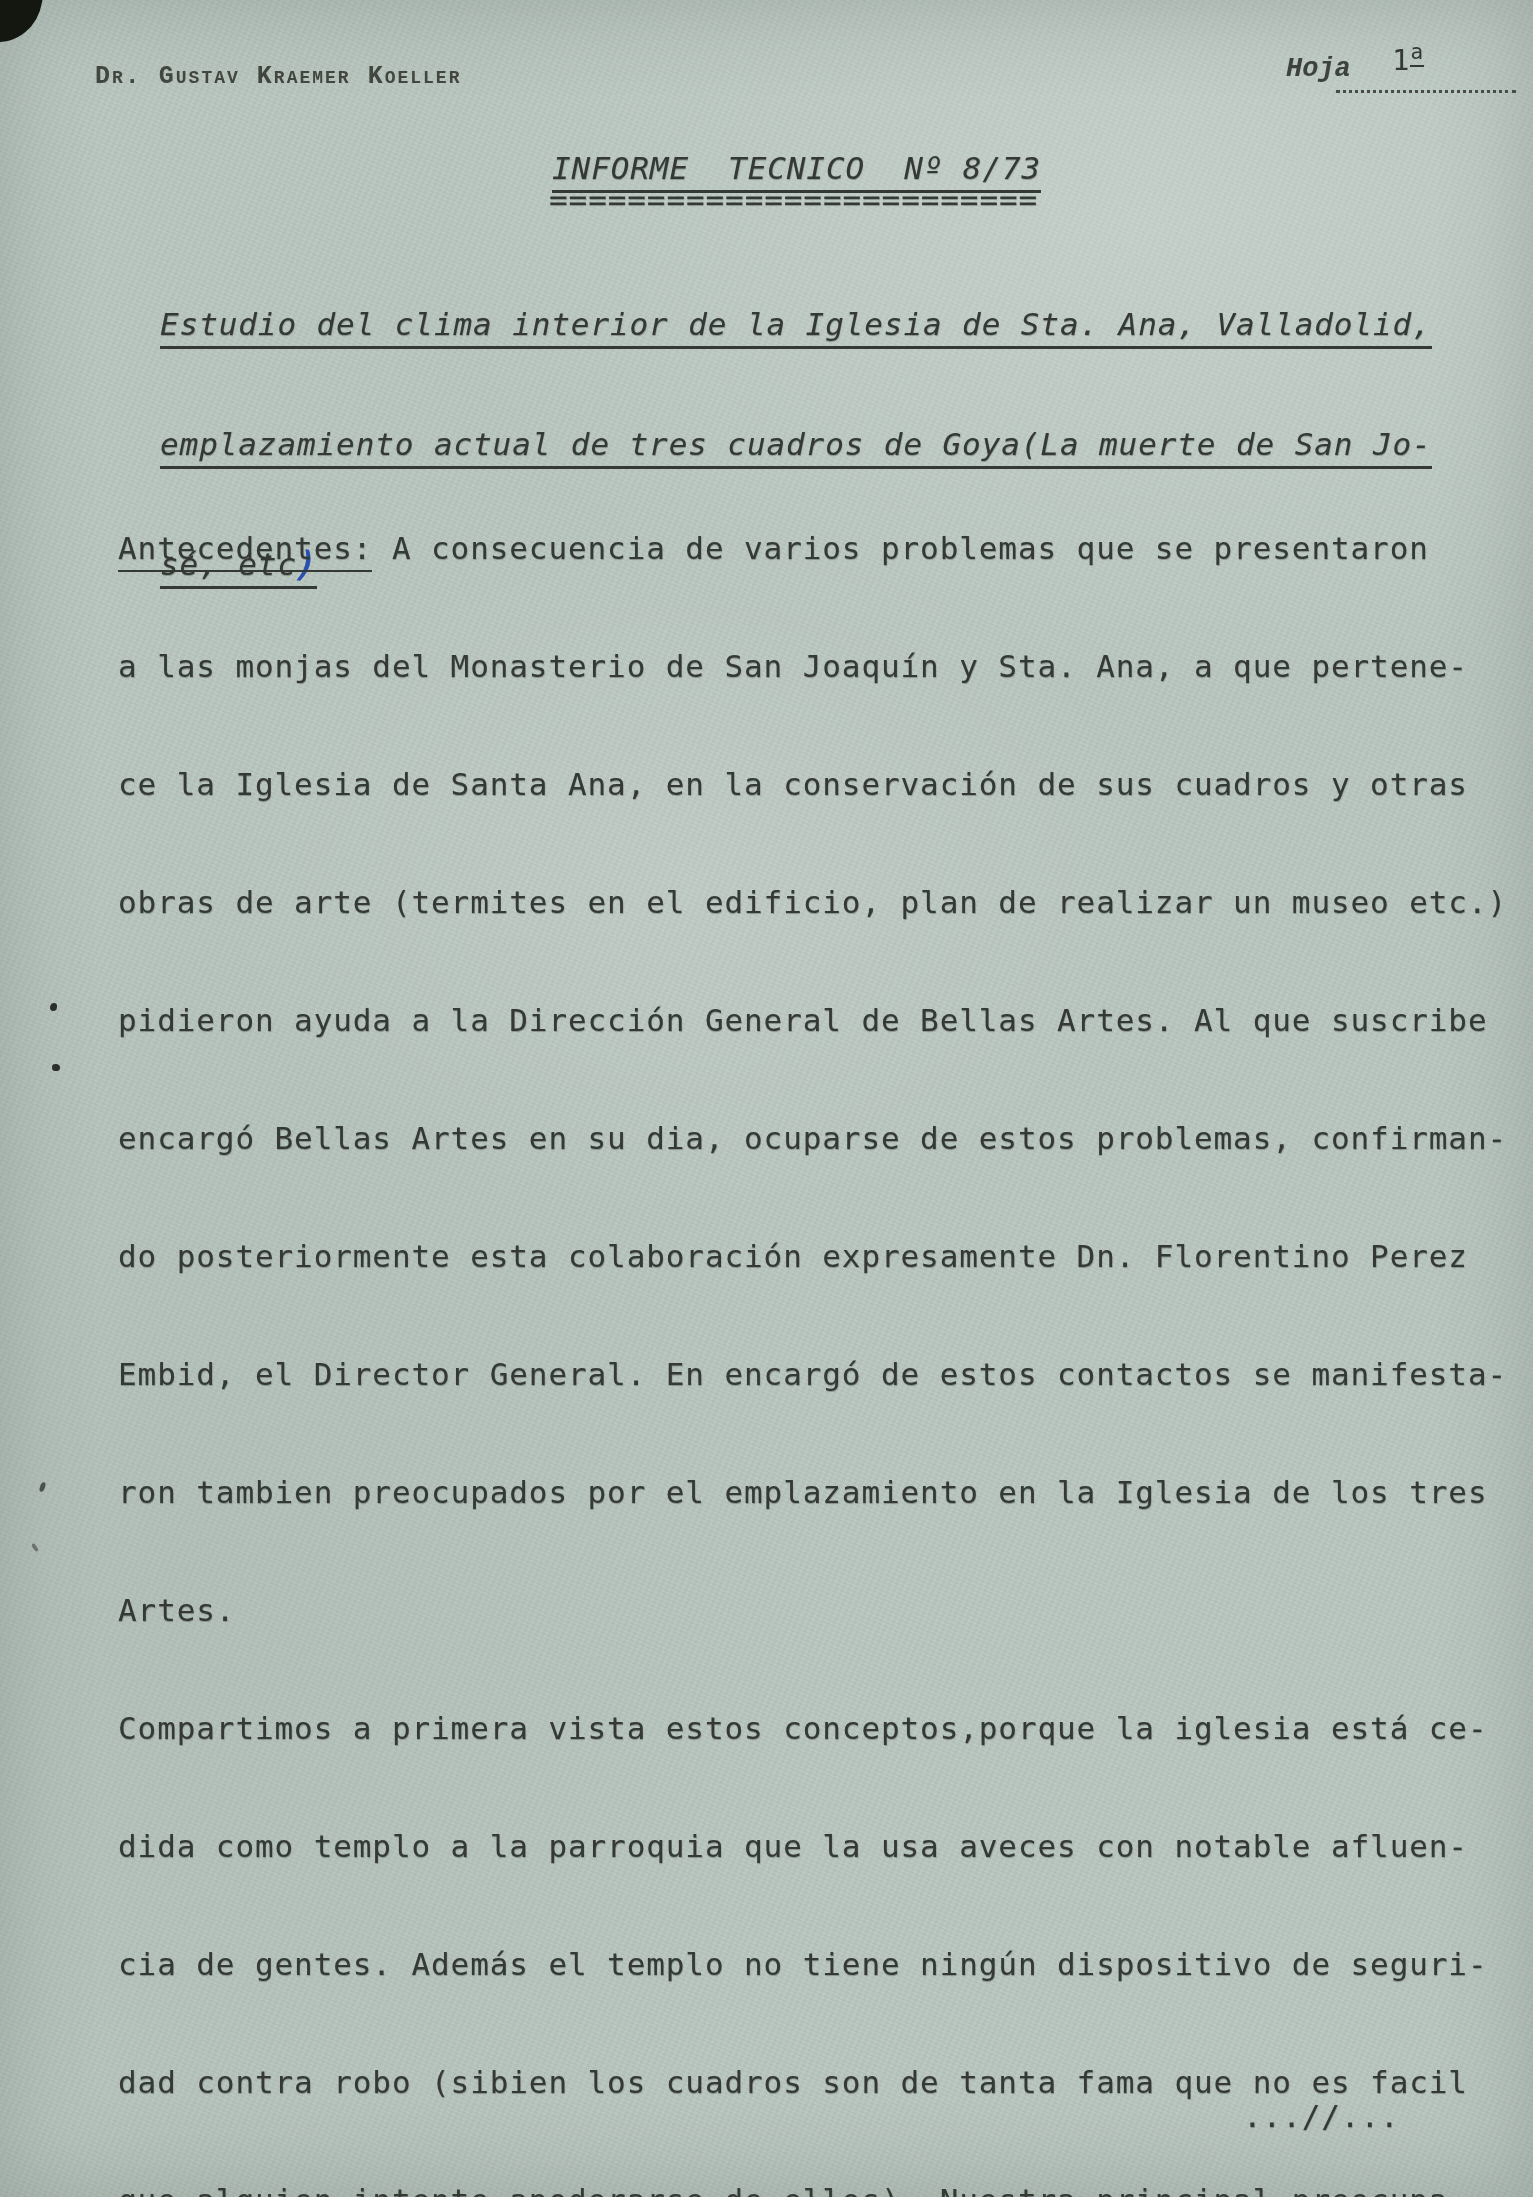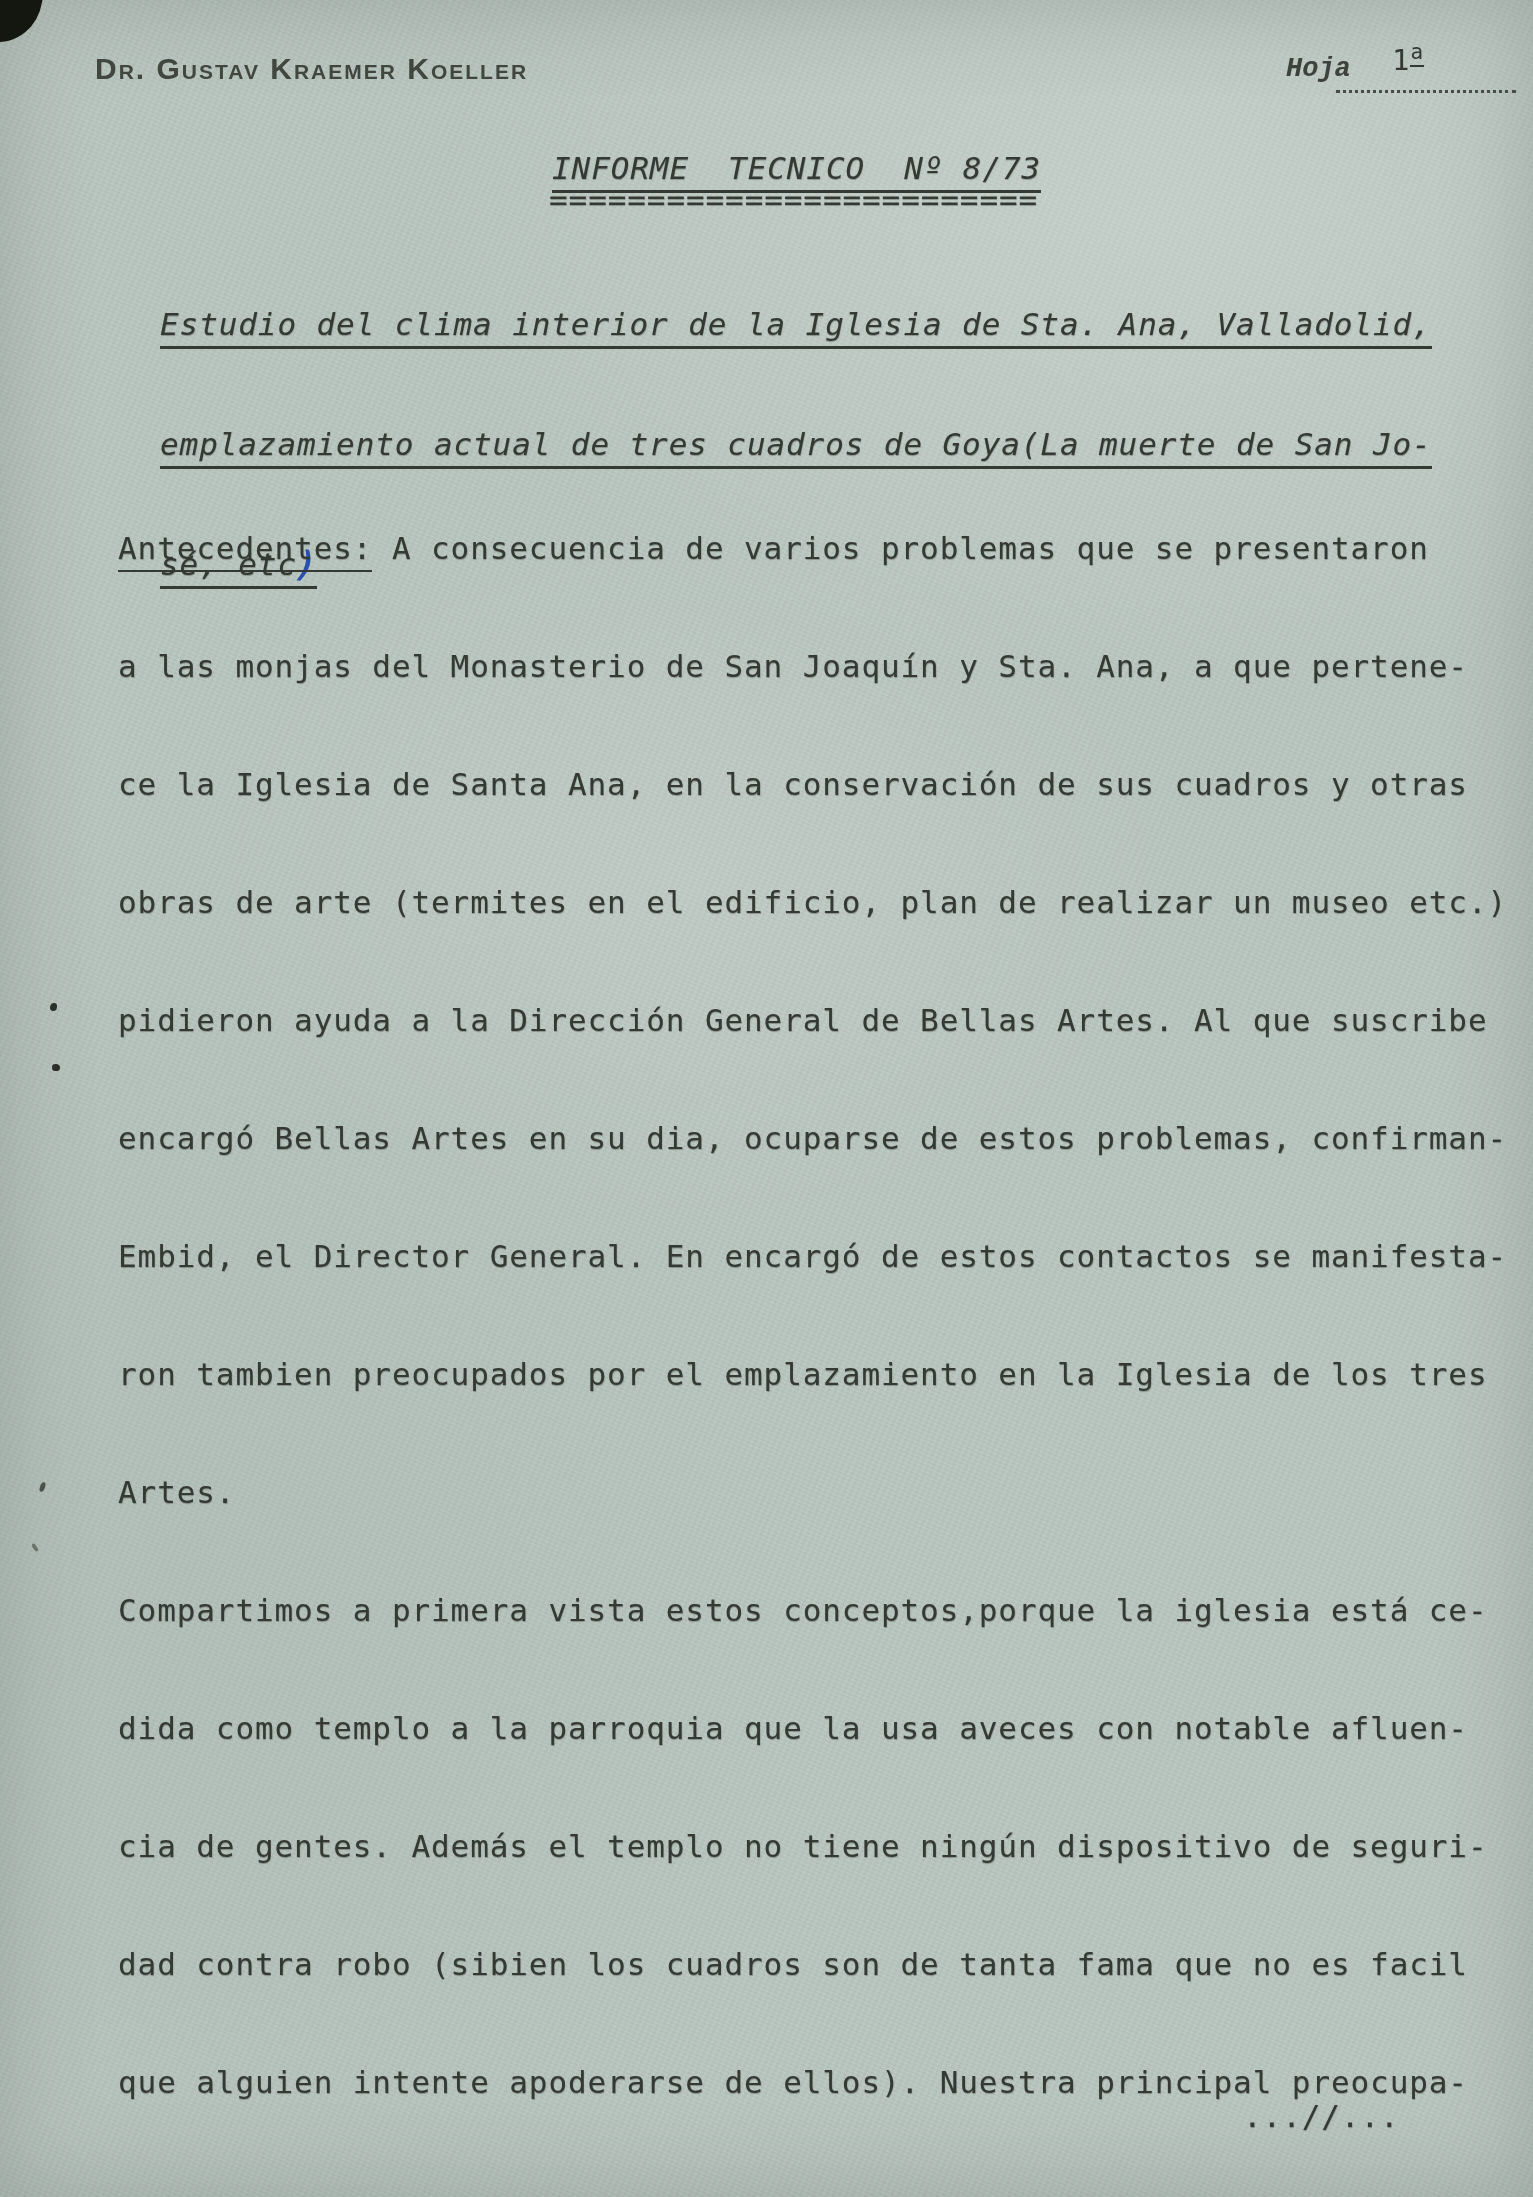--- a/index.html
+++ b/index.html
@@ -16,24 +16,24 @@
       #b8c4be;
     box-shadow: inset 0 0 90px rgba(70,84,77,0.25);
     font-family:"DejaVu Sans Mono", monospace;
     color:#343934;
   }
   .corner-blob{
     position:absolute;left:-16px;top:-18px;width:56px;height:62px;
     background:#141710;border-radius:0 0 75% 0;transform:rotate(9deg);
   }
   .letterhead{
-    position:absolute;left:95px;top:52px;
-    font-family:Liberation Sans, sans-serif;
+    position:absolute;left:95px;top:62px;
+    font-family:Liberation Mono, monospace;
     font-variant:small-caps;
-    font-weight:700;font-size:30px;letter-spacing:2px;
+    font-weight:700;font-size:25px;letter-spacing:2px;
     color:#41463f;
   }
   .hoja-label{
     position:absolute;left:1286px;top:54px;
     font-family:Liberation Mono, monospace;
     font-style:italic;font-weight:600;font-size:27px;color:#3d423d;
   }
   .hoja-dots{
     position:absolute;left:1336px;top:58px;width:180px;height:32px;
     border-bottom:3px dotted #474c47;
@@ -95,20 +95,21 @@
   </div>
 
   <div class="body tw">
 
     <div class="ln"><span class="u2">Antecedentes:</span><span> A consecuencia de varios problemas que se presentaron</span></div>
     <div class="ln">a las monjas del Monasterio de San Joaquín y Sta. Ana, a que pertene-</div>
     <div class="ln">ce la Iglesia de Santa Ana, en la conservación de sus cuadros y otras</div>
     <div class="ln">obras de arte (termites en el edificio, plan de realizar un museo etc.)</div>
     <div class="ln">pidieron ayuda a la Dirección General de Bellas Artes. Al que suscribe</div>
     <div class="ln">encargó Bellas Artes en su dia, ocuparse de estos problemas, confirman-</div>
+    <div class="ln">do posteriormente esta colaboración expresamente Dn. Florentino Perez</div>
     <div class="ln">Embid, el Director General. En encargó de estos contactos se manifesta-</div>
     <div class="ln">ron tambien preocupados por el emplazamiento en la Iglesia de los tres</div>
     <div class="ln">Artes.</div>
     <div class="ln">Compartimos a primera vista estos conceptos,porque la iglesia está ce-</div>
     <div class="ln">dida como templo a la parroquia que la usa aveces con notable afluen-</div>
     <div class="ln">cia de gentes. Además el templo no tiene ningún dispositivo de seguri-</div>
     <div class="ln">dad contra robo (sibien los cuadros son de tanta fama que no es facil</div>
     <div class="ln">que alguien intente apoderarse de ellos). Nuestra principal preocupa-</div>
     
     

